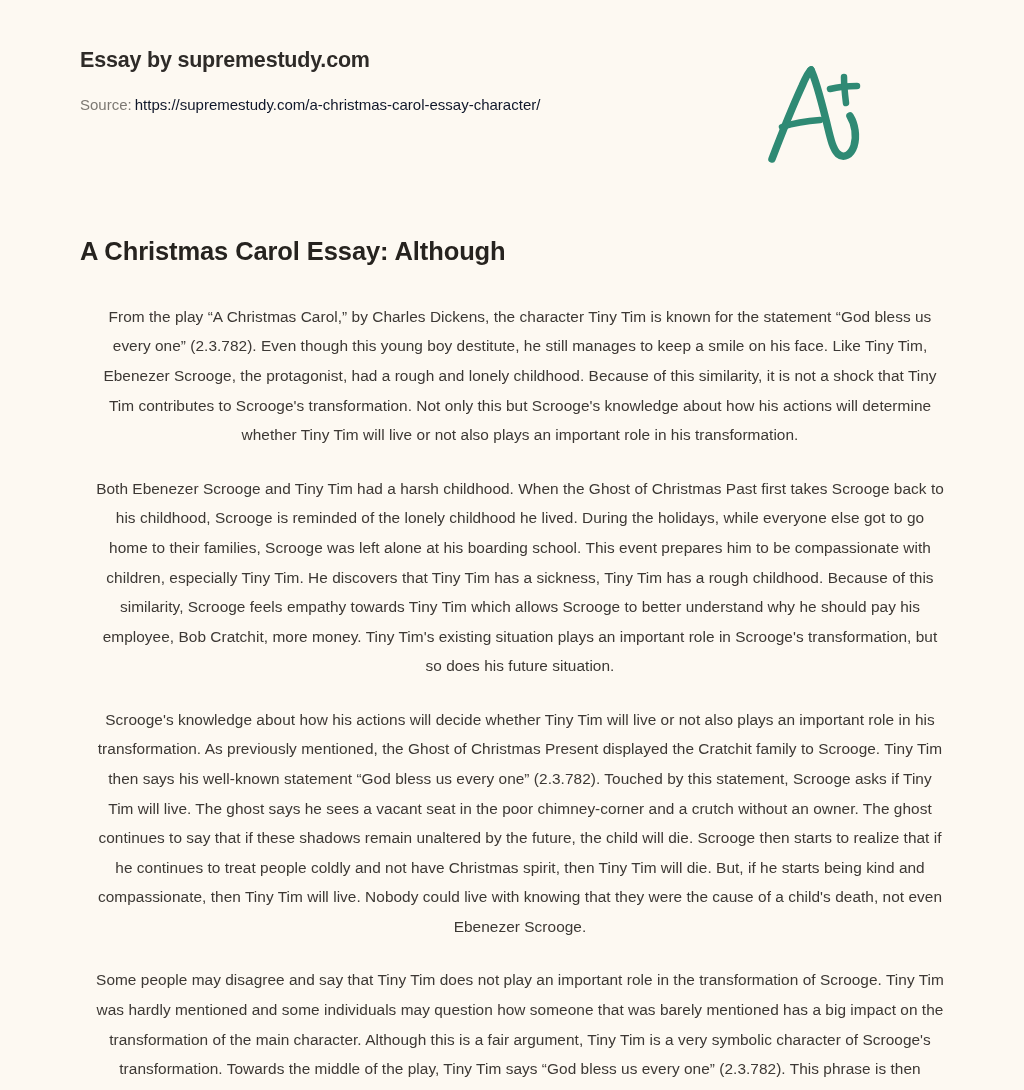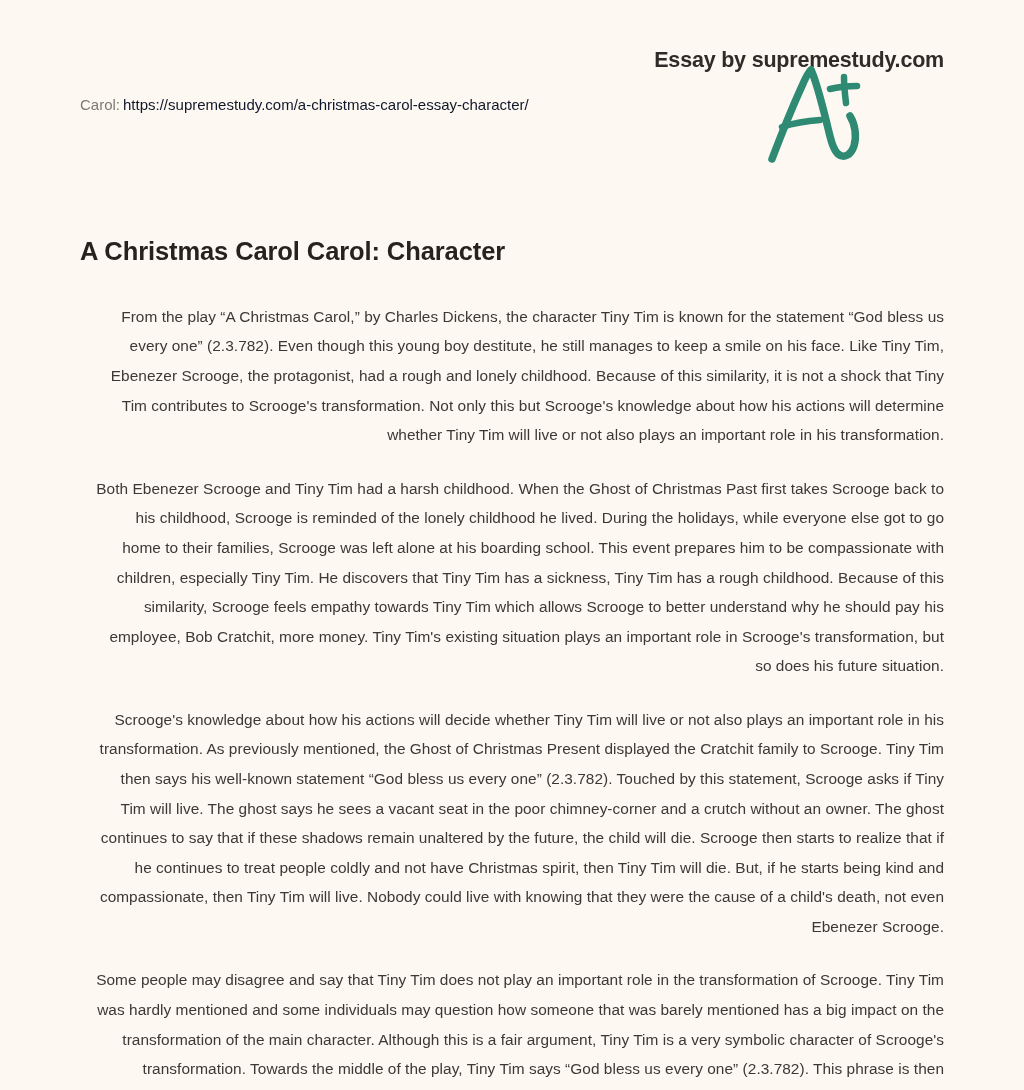--- a/index.html
+++ b/index.html
@@ -32,21 +32,20 @@
     height: 150px;
     box-sizing: border-box;
   }
   .byline {
     font-size: 21.5px;
     font-weight: 700;
     letter-spacing: -0.2px;
     color: #2e2b28;
     margin: 0;
     line-height: 1.2;
-    text-align: right;
   }
   .source-line {
     margin-top: 22px;
     font-size: 15px;
     line-height: 1.2;
     color: #7d7973;
     white-space: nowrap;
   }
   .source-label {
     color: #7d7973;
@@ -83,38 +82,38 @@
     color: #26231f;
     margin: 0 0 34px 0;
     line-height: 1.25;
   }
   .body-copy p {
     font-size: 15.4px;
     line-height: 1.92;
     color: #3c3834;
     margin: 0 0 24px 16px;
     max-width: 862px;
-    text-align: right;
+    text-align: center;
     letter-spacing: 0.05px;
   }
   .body-copy p:last-child {
     margin-bottom: 0;
   }
 </style>
 </head>
 <body>
 
 <div class="page">
 
   <div class="header">
 
     <h2 class="byline">Essay by supremestudy.com</h2>
 
     <div class="source-line">
-      <span class="source-label">Carol:</span><a class="source-url" href="#">https://supremestudy.com/a-christmas-carol-essay-character/</a>
+      <span class="source-label">Source:</span><a class="source-url" href="#">https://supremestudy.com/a-christmas-carol-essay-character/</a>
     </div>
 
     <div class="logo">
       <svg viewBox="0 0 120 110" xmlns="http://www.w3.org/2000/svg" aria-hidden="true">
         <g fill="none" stroke="#2f8a74" stroke-linecap="round" stroke-linejoin="round">
 
           <path d="M14 101 C 22 80, 33 52, 44 28 C 47 21, 50 14, 53 12" stroke-width="7.5"></path>
 
           <path d="M53 12 C 58 22, 63 42, 68 62 C 72 78, 74 90, 80 96 C 86 101, 93 97, 96 88 C 99 78, 97 66, 92 58" stroke-width="7.5"></path>
 
@@ -124,21 +123,21 @@
 
           <path d="M86 19 C 86 27, 87 37, 88 45" stroke-width="6.5"></path>
         </g>
       </svg>
     </div>
 
   </div>
 
   <div class="article">
 
-    <h1 class="title">A Christmas Carol Carol: Character</h1>
+    <h1 class="title">A Christmas Carol Essay: Although</h1>
 
     <div class="body-copy">
       <p>From the play “A Christmas Carol,” by Charles Dickens, the character Tiny Tim is known for the statement “God bless us every one” (2.3.782). Even though this young boy destitute, he still manages to keep a smile on his face. Like Tiny Tim, Ebenezer Scrooge, the protagonist, had a rough and lonely childhood. Because of this similarity, it is not a shock that Tiny Tim contributes to Scrooge's transformation. Not only this but Scrooge's knowledge about how his actions will determine whether Tiny Tim will live or not also plays an important role in his transformation.</p>
       <p>Both Ebenezer Scrooge and Tiny Tim had a harsh childhood. When the Ghost of Christmas Past first takes Scrooge back to his childhood, Scrooge is reminded of the lonely childhood he lived. During the holidays, while everyone else got to go home to their families, Scrooge was left alone at his boarding school. This event prepares him to be compassionate with children, especially Tiny Tim. He discovers that Tiny Tim has a sickness, Tiny Tim has a rough childhood. Because of this similarity, Scrooge feels empathy towards Tiny Tim which allows Scrooge to better understand why he should pay his employee, Bob Cratchit, more money. Tiny Tim's existing situation plays an important role in Scrooge's transformation, but so does his future situation.</p>
       <p>Scrooge's knowledge about how his actions will decide whether Tiny Tim will live or not also plays an important role in his transformation. As previously mentioned, the Ghost of Christmas Present displayed the Cratchit family to Scrooge. Tiny Tim then says his well-known statement “God bless us every one” (2.3.782). Touched by this statement, Scrooge asks if Tiny Tim will live. The ghost says he sees a vacant seat in the poor chimney-corner and a crutch without an owner. The ghost continues to say that if these shadows remain unaltered by the future, the child will die. Scrooge then starts to realize that if he continues to treat people coldly and not have Christmas spirit, then Tiny Tim will die. But, if he starts being kind and compassionate, then Tiny Tim will live. Nobody could live with knowing that they were the cause of a child's death, not even Ebenezer Scrooge.</p>
       <p>Some people may disagree and say that Tiny Tim does not play an important role in the transformation of Scrooge. Tiny Tim was hardly mentioned and some individuals may question how someone that was barely mentioned has a big impact on the transformation of the main character. Although this is a fair argument, Tiny Tim is a very symbolic character of Scrooge's transformation. Towards the middle of the play, Tiny Tim says “God bless us every one” (2.3.782). This phrase is then repeated at the end of the play, symbolic of Scrooge's change of heart.</p>
 
     </div>
 
   </div>

